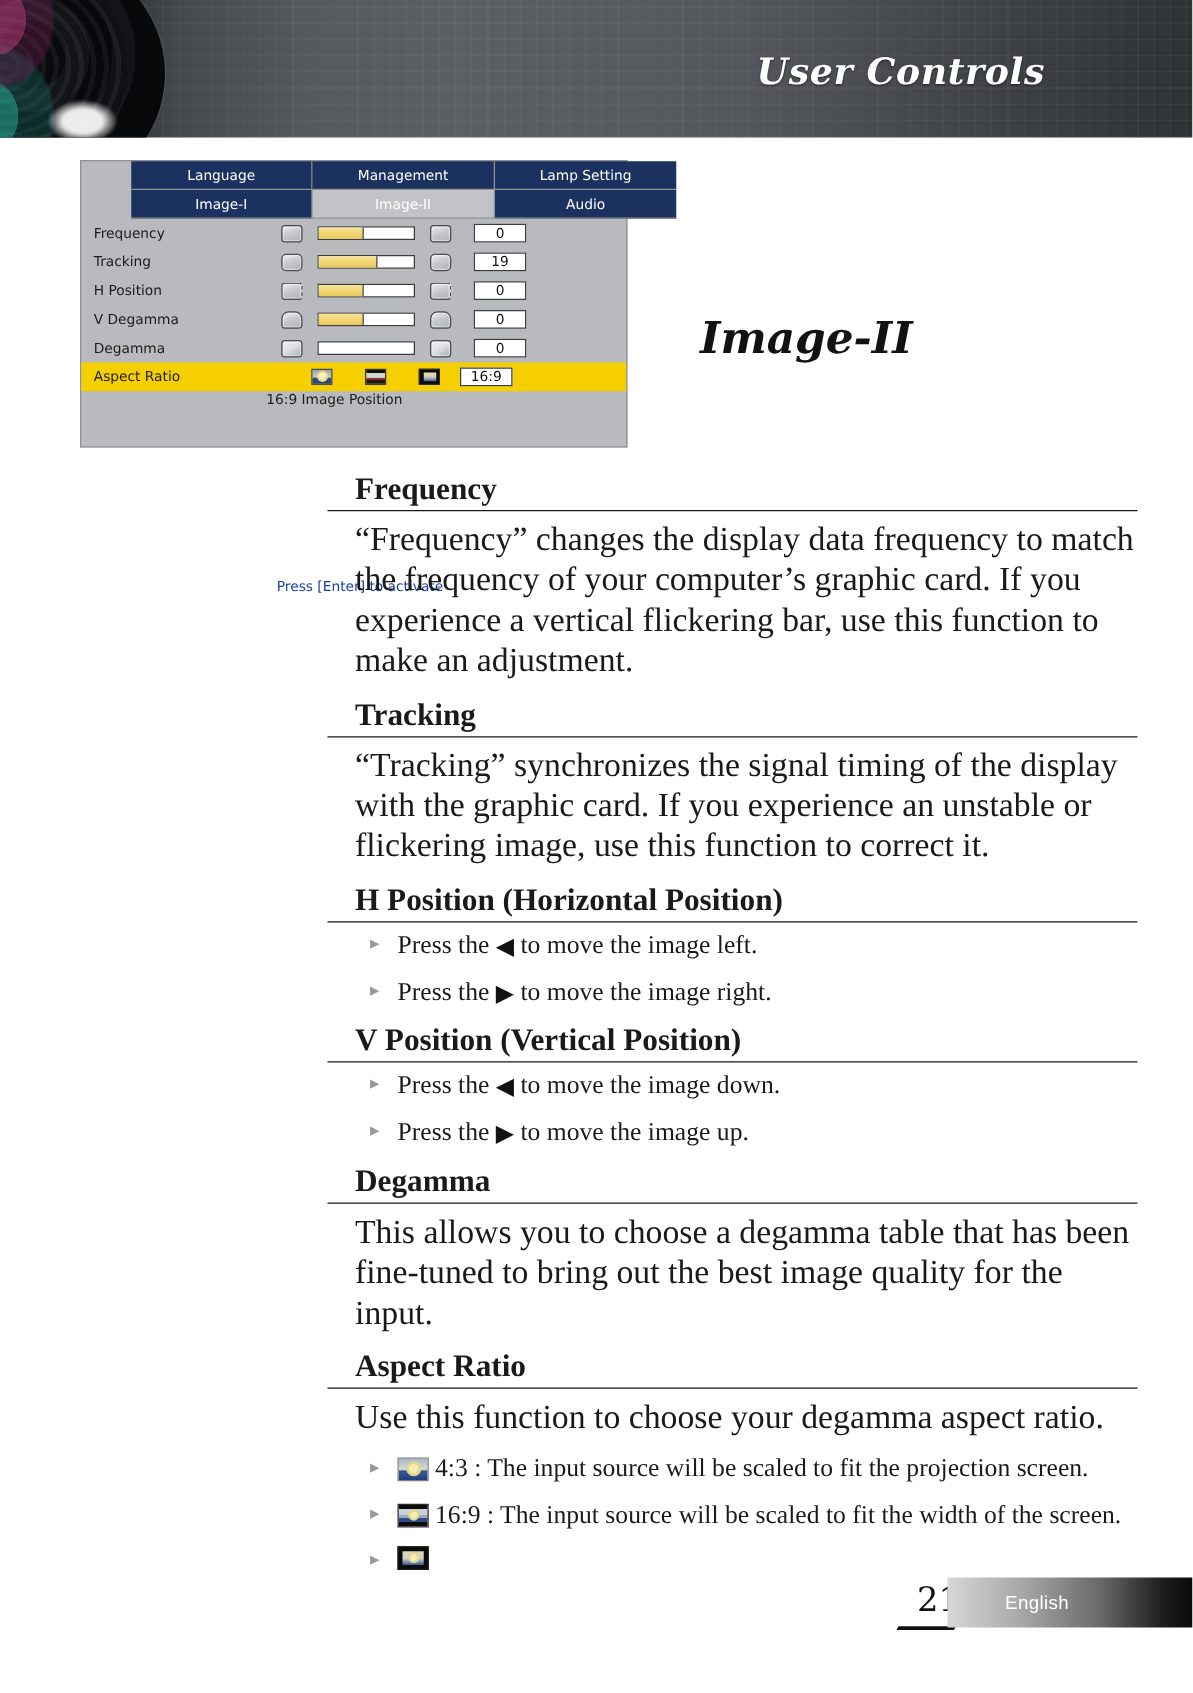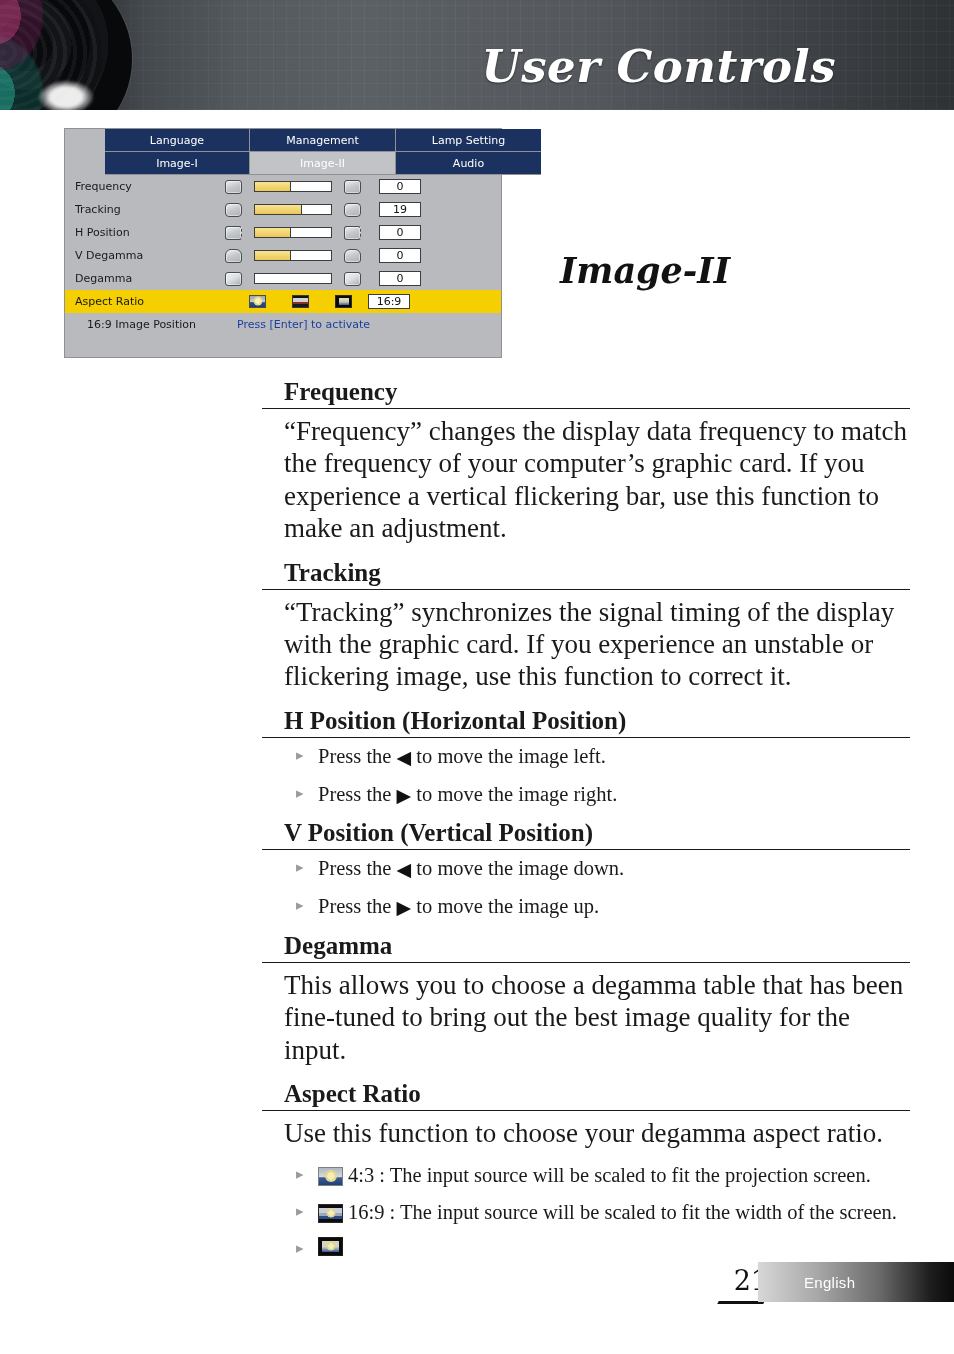--- a/index.html
+++ b/index.html
@@ -49,21 +49,21 @@
     filter:blur(.4px);
   }
   .lens-hl{
     position:absolute;left:96px;top:116px;width:56px;height:34px;border-radius:50%;
     background:radial-gradient(ellipse, rgba(255,255,255,.92) 0 40%, rgba(255,255,255,0) 72%);
     filter:blur(1px);
   }
   .hdr-title{
     position:absolute;right:118px;top:40px;color:#ffffff;
     font-family:"DejaVu Serif", serif;font-style:italic;font-weight:700;
-    font-size:45px;letter-spacing:.5px;text-shadow:0 1px 2px rgba(0,0,0,.55);
+    font-size:29px;letter-spacing:.5px;text-shadow:0 1px 2px rgba(0,0,0,.55);
     white-space:nowrap;
   }
 
   
   .osd{
     position:absolute;left:64px;top:128px;width:438px;height:230px;
     background:#b9babd;border:1px solid #8f9194;box-sizing:border-box;
     font-family:"DejaVu Sans", sans-serif;
   }
   .osd-tabs{display:flex;flex-direction:column;}
@@ -126,21 +126,21 @@
   .thumb.twin i{
     display:block;width:10px;height:7px;
     background:linear-gradient(180deg,#e8e2a6 0%,#c9c9c0 55%,#3a5c94 100%);
   }
   .sun{
     position:absolute;left:50%;top:46%;transform:translate(-50%,-50%);
     width:9px;height:9px;border-radius:50%;
     background:radial-gradient(circle,#fbf2b6 0 45%,#e9d98a 45% 75%,rgba(233,217,138,0) 78%);
   }
   .footrow{
-    display:flex;align-items:center;height:22px;padding-left:22px;box-sizing:border-box;font-size:11px;
+    display:flex;align-items:center;height:22px;padding-left:10px;box-sizing:border-box;font-size:11px;flex-direction:column;
   }
   .footrow .flabel{width:150px;flex:0 0 150px;color:#1a1a1a;}
   .footrow .fhint{color:#1b3fa0;}
 
   
   .page-title{
     position:absolute;left:560px;top:250px;width:360px;
     font-family:"DejaVu Serif", serif;font-style:italic;font-weight:700;
     font-size:35px;line-height:1.22;color:#121212;
   }

